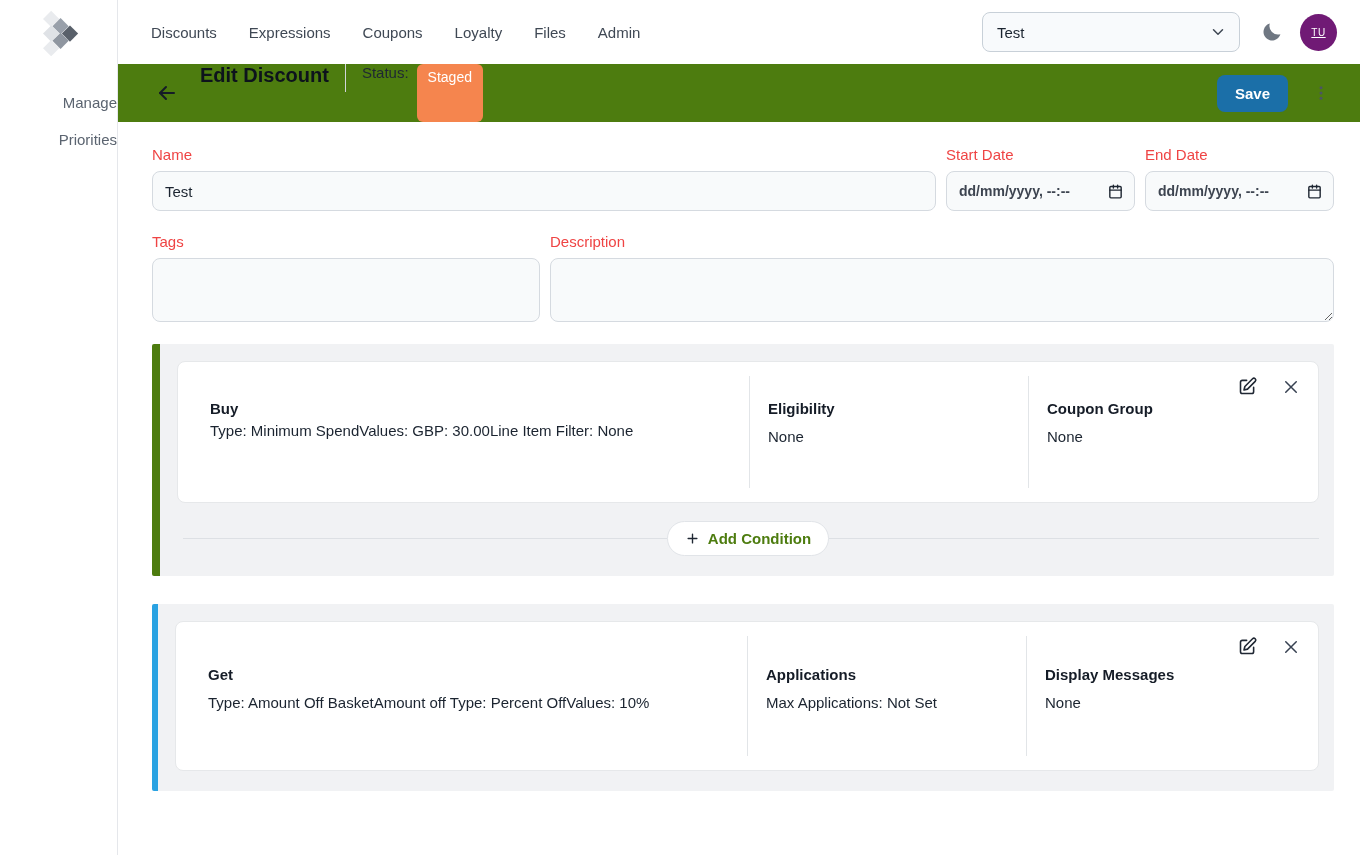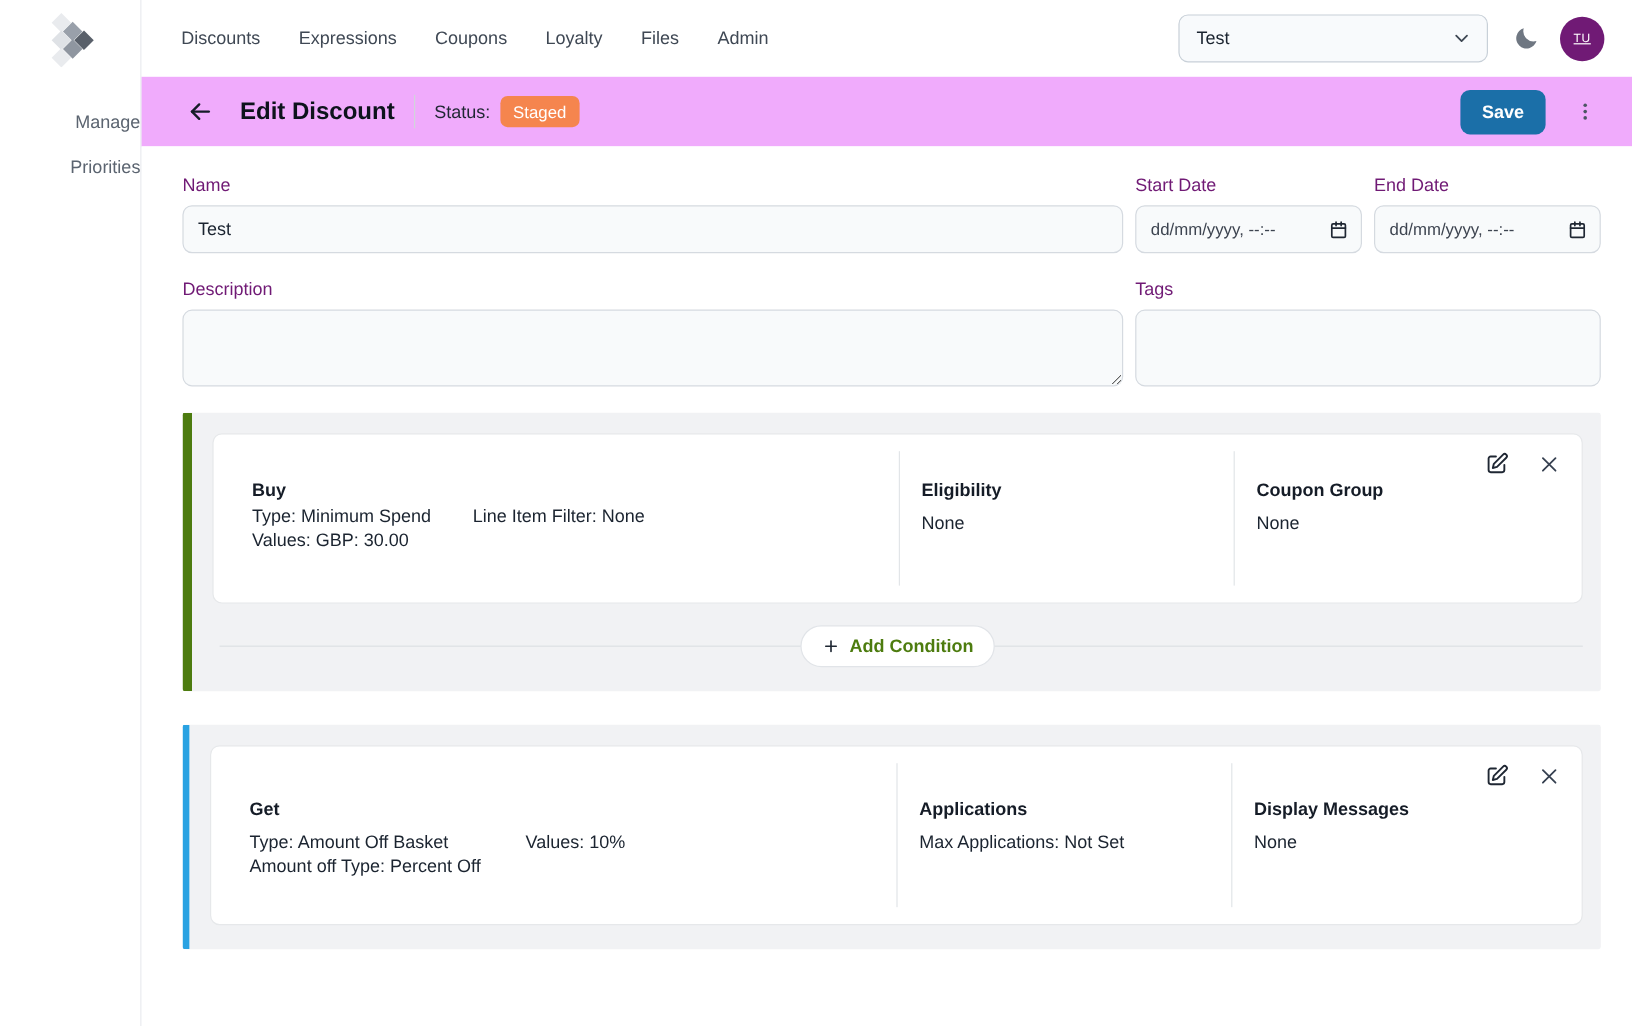--- a/index.html
+++ b/index.html
@@ -20,60 +20,60 @@
   .nav-links { display:flex; gap:32px; }
   .nav-link { font-size:15px; color:#3f4854; cursor:pointer; }
   .topnav-right { margin-left:auto; display:flex; align-items:center; }
   .env-select { width:258px; height:40px; border:1px solid #c8d0d8; border-radius:8px; background:#f8fafc; display:flex; align-items:center; padding:0 12px 0 14px; cursor:pointer; }
   .env-select .val { font-size:15px; color:#1b2430; }
   .env-select svg { margin-left:auto; }
   .moon { margin-left:20px; cursor:pointer; display:flex; }
   .avatar { margin-left:16px; width:37px; height:37px; border-radius:50%; background:#701a75; color:#fff; font-size:10px; display:flex; align-items:center; justify-content:center; letter-spacing:.5px; cursor:pointer;text-decoration:underline; }
 
   
-  .header { height:58px; background:#f0abfc; display:flex; align-items:center; padding:0 26px 0 37px; }
+  .header { height:58px; background:#4d7c0f; display:flex; padding:0 26px 0 37px; }
   .back-btn { display:flex; align-items:center; cursor:pointer; }
   .page-title { font-size:20px; font-weight:700; color:#0d131c; margin-left:21px; }
   .hdr-div { width:1px; height:28px; background:#d1d5da; margin:0 16px; }
   .status-label { font-size:15px; color:#1f2733; }
   .status-badge { margin-left:8px; background:#f5854e; color:#fff; font-size:14px; padding:5px 11px; border-radius:6px; }
   .hdr-right { margin-left:auto; display:flex; align-items:center; }
   .save-btn { background:#1b6fa8; color:#fff; font-size:15px; font-weight:700; border:none; border-radius:8px; padding:10px 18px; cursor:pointer; }
   .kebab { margin-left:20px; cursor:pointer; display:flex; padding:4px; }
 
   
   .content { flex:1; background:#fff; padding:24px 26px 0 34px; overflow:hidden; }
   .form-row { display:flex; gap:10px; }
   .form-row + .form-row { margin-top:22px; }
   .fgroup { display:flex; flex-direction:column; }
   .fgroup.grow { flex:1; }
-  .flabel { font-size:15px; color:#701a75; margin-bottom:8px; }
+  .flabel { font-size:15px; color:#ef4444; margin-bottom:8px; }
   .finput { height:40px; background:#f8fafb; border:1px solid #d5dae0; border-radius:8px; font-size:15px; color:#1b2430; padding:0 12px; font-family:"Liberation Sans", sans-serif; outline:none; }
-  .date-field { width:189px; height:40px; background:#f8fafb; border:1px solid #d5dae0; border-radius:8px; display:flex; align-items:center; padding:0 10px 0 12px; cursor:text; }
+  .date-field { width:189px; height:40px; background:#f8fafb; border:1px solid #d5dae0; border-radius:8px; display:flex; align-items:center; padding:0 10px 0 12px; cursor:text;font-weight:bold; }
   .date-field .ph { font-size:14px; color:#3d4450; white-space:nowrap; }
   .date-field svg { margin-left:auto; }
   .ftextarea { height:64px; background:#f8fafb; border:1px solid #d5dae0; border-radius:8px; font-size:15px; color:#1b2430; padding:8px 12px; font-family:"Liberation Sans", sans-serif; resize:both; outline:none; }
   .tags-box { width:388px; height:64px; background:#f8fafb; border:1px solid #d5dae0; border-radius:8px; cursor:text; }
 
   
   .rule-wrap { margin-top:22px; background:#f1f2f4; border-radius:2px; padding:17px 15px 20px 17px; position:relative; }
   .rule-wrap.green { border-left:8px solid #4d7c0f; }
   .rule-wrap.blue  { border-left:6px solid #29a2e2; margin-top:28px; }
   .rule-card { background:#fff; border:1px solid #e6e8ea; border-radius:8px; position:relative; display:flex; min-height:142px; }
   .rule-card.tall { min-height:150px; }
   .card-icons { position:absolute; top:12px; right:16px; display:flex; align-items:center; gap:20px; z-index:2; }
   .icon-btn { cursor:pointer; display:flex; padding:2px; }
   .rcol { padding:38px 24px 30px 32px; }
   .rcol.c1 { width:572px; border-right:1px solid #e2e5e8; margin:14px 0; padding-top:24px; padding-bottom:16px; }
   .rcol.c2 { width:279px; border-right:1px solid #e2e5e8; margin:14px 0; padding:24px 24px 16px 18px; }
   .rcol.c3 { flex:1; margin:14px 0; padding:24px 24px 16px 18px; }
   .rhead { font-size:15px; font-weight:700; color:#151c27; margin-bottom:10px; }
   .rline { font-size:15px; color:#1b2430; line-height:20px; }
   .rcols-inner { display:flex; }
-  .rstack { display:flex; flex-direction:column; }
+  .rstack { display:flex; flex-direction:row; }
   .sub1 { min-width:184px; }
   .sub1.wide { min-width:230px; }
   .add-row { position:relative; margin-top:17px; height:36px; display:flex; align-items:center; justify-content:center; }
   .add-row .line { position:absolute; left:6px; right:0; top:50%; height:1px; background:#dde0e4; }
   .add-btn { position:relative; z-index:1; display:flex; align-items:center; gap:8px; background:#fff; border:1px solid #e1e4e8; border-radius:999px; padding:8px 17px; font-size:15px; font-weight:700; color:#4d7c0f; cursor:pointer; font-family:"Liberation Sans", sans-serif; }
 </style>
 </head>
 <body>
 
 <div class="app">
@@ -170,27 +170,27 @@
             <svg width="17" height="17" viewBox="0 0 24 24" fill="none" stroke="#1f2733" stroke-width="2" stroke-linecap="round">
                 <rect x="4" y="5" width="16" height="16" rx="1.5"></rect>
                 <path d="M4 10h16"></path>
                 <path d="M9 3v4M15 3v4"></path>
               </svg>
           </div>
         </div>
       </div>
 
       <div class="form-row">
+        <div class="fgroup">
+          <span class="flabel">Tags</span>
+          <div class="tags-box"></div>
+        </div>
         <div class="fgroup grow">
           <span class="flabel">Description</span>
           <textarea class="ftextarea" style=""></textarea>
-        </div>
-        <div class="fgroup">
-          <span class="flabel">Tags</span>
-          <div class="tags-box"></div>
         </div>
       </div>
 
       <div class="rule-wrap green">
         <div class="rule-card">
           <div class="card-icons">
             <span class="icon-btn">
               <svg width="21" height="21" viewBox="0 0 24 24" fill="none" stroke="#1f2733" stroke-width="1.8" stroke-linecap="round" stroke-linejoin="round">
                 <path d="M11 5H6a2 2 0 0 0-2 2v11a2 2 0 0 0 2 2h11a2 2 0 0 0 2-2v-5"></path>
                 <path d="M17.8 3.2a2.1 2.1 0 0 1 3 3L12 15l-4 1 1-4 8.8-8.8z"></path>

